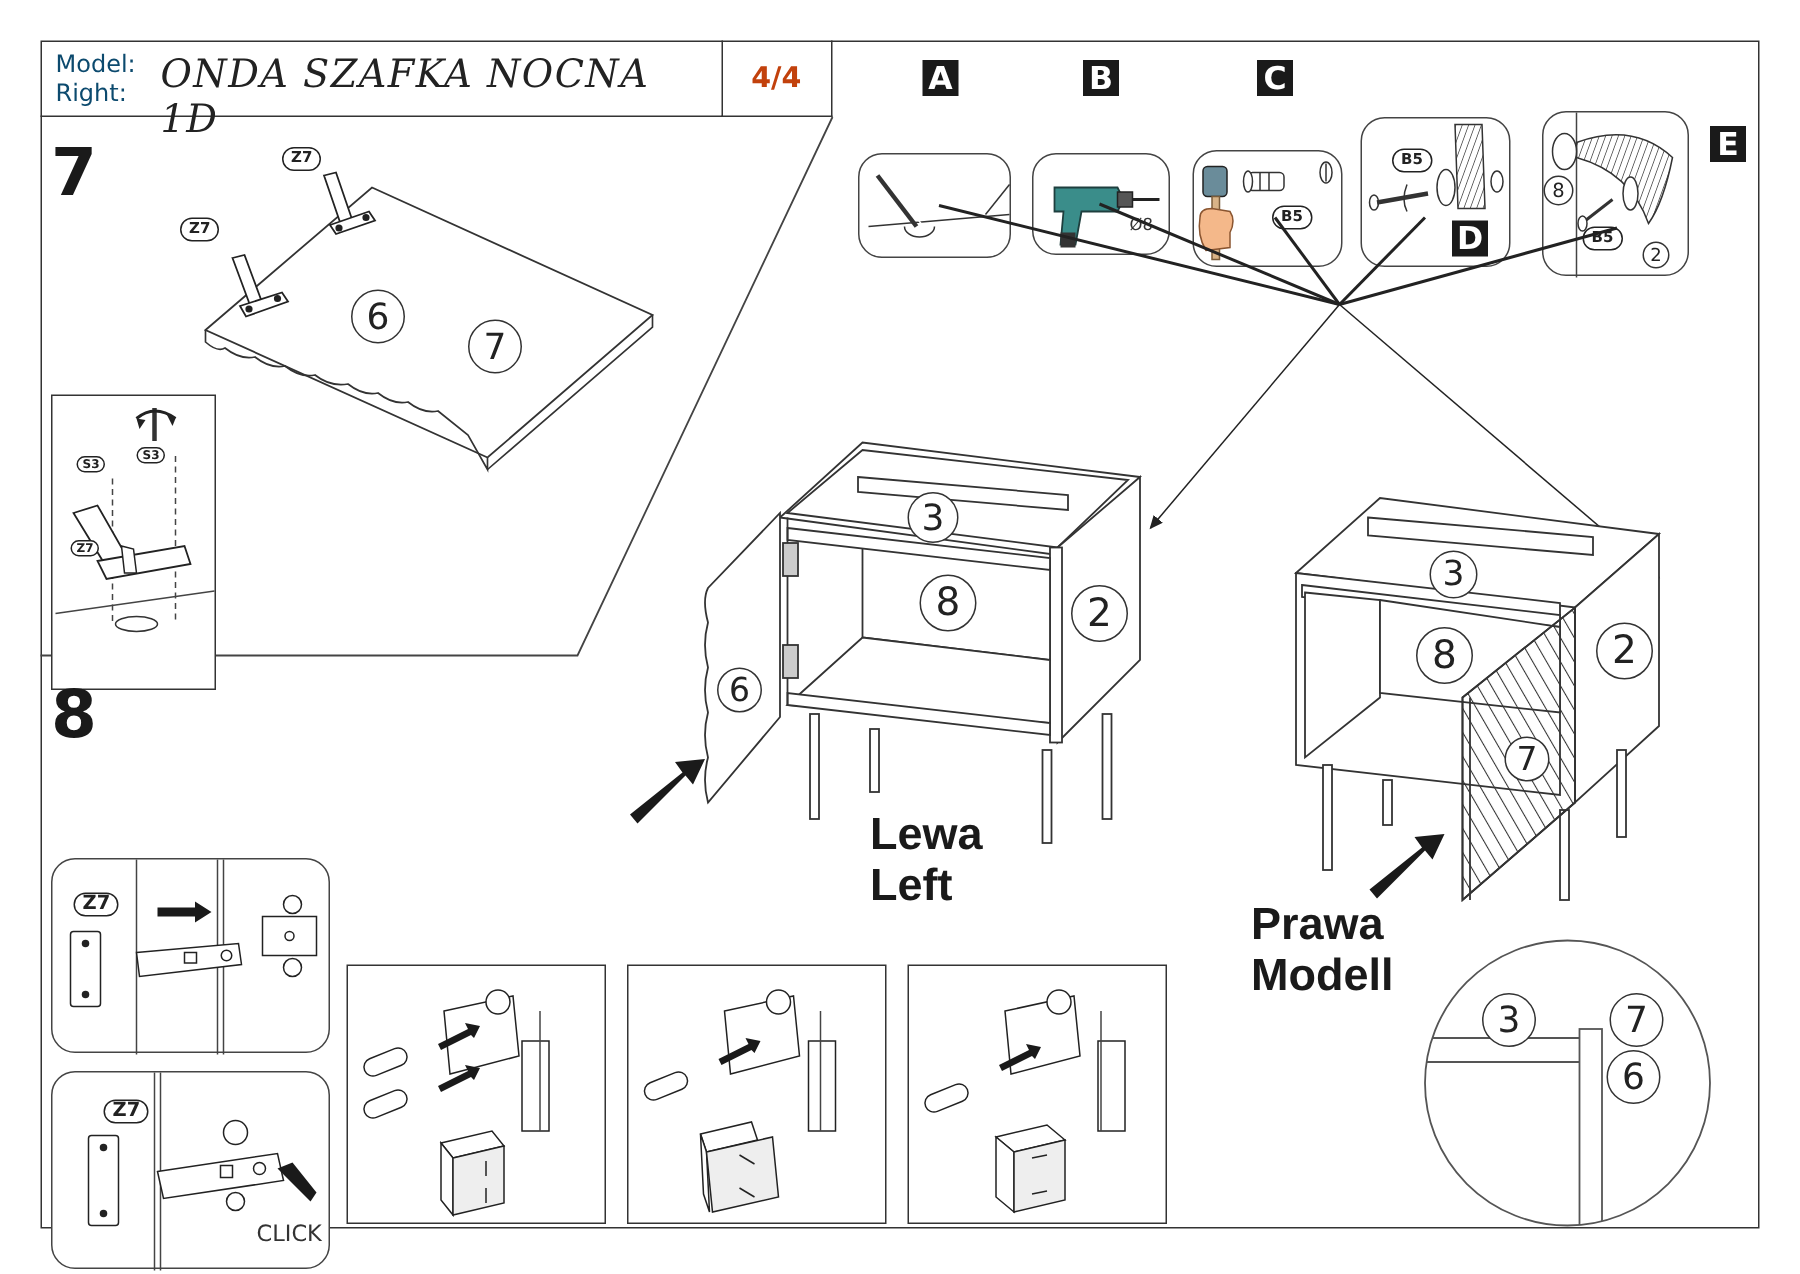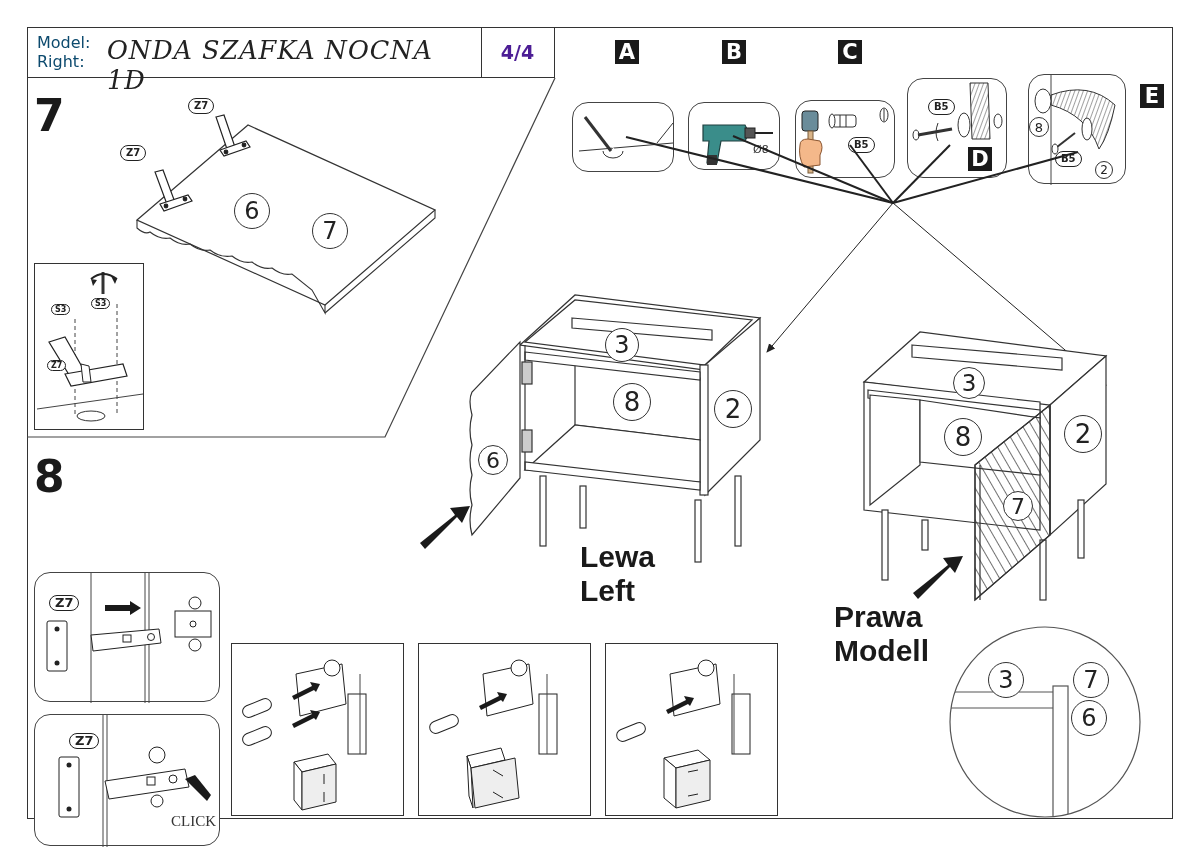--- a/index.html
+++ b/index.html
@@ -1,21 +1,21 @@
 <!DOCTYPE html>
 <html><head>
 <meta charset="utf-8">
 <style>
   html, body { margin: 0; padding: 0; background: #ffffff; }
   body { width: 1200px; height: 849px; position: relative; overflow: hidden; font-family: "Liberation Sans", sans-serif; }
   .page-frame { position: absolute; left: 27px; top: 27px; width: 1146px; height: 792px; border: 1.5px solid #333; box-sizing: border-box; }
   .title-box { position: absolute; left: 27px; top: 27px; width: 455px; height: 51px; border-right: 1.5px solid #333; border-bottom: 1.5px solid #333; box-sizing: border-box; }
   .model-labels { position: absolute; left: 10px; top: 6px; font-size: 16px; line-height: 19px; color: #0c4a6e; font-family: "DejaVu Sans", sans-serif; }
   .model-name { position: absolute; left: 80px; top: 8px; font-family: "DejaVu Serif", serif; font-style: italic; font-size: 26px; letter-spacing: 1px; color: #222; transform: scaleX(0.98); transform-origin: left; }
-  .page-num-box { position: absolute; left: 481px; top: 27px; width: 74px; height: 51px; border-bottom: 1.5px solid #333; border-right: 1.5px solid #333; box-sizing: border-box; display: flex; align-items: center; justify-content: center; font-weight: bold; font-size: 19px; color: #4c1d95; font-family: "DejaVu Sans", sans-serif; }
+  .page-num-box { position: absolute; left: 481px; top: 27px; width: 74px; height: 51px; border-bottom: 1.5px solid #333; border-right: 1.5px solid #333; box-sizing: border-box; display: flex; align-items: center; justify-content: center; font-weight: bold; font-size: 19px; color: #c2410c; font-family: "DejaVu Sans", sans-serif; }
   .step-num { position: absolute; font-weight: bold; font-size: 44px; color: #1a1a1a; font-family: "DejaVu Sans", sans-serif; line-height: 1; }
   .callout { position: absolute; border: 1.3px solid #333; border-radius: 50%; display: flex; align-items: center; justify-content: center; color: #222; background: transparent; font-family: "DejaVu Sans", sans-serif; box-sizing: border-box; }
   .tag { position: absolute; border: 1.3px solid #222; border-radius: 9px; font-size: 12px; font-weight: bold; padding: 0 5px; line-height: 14px; color: #222; font-family: "DejaVu Sans", sans-serif; background: #fff; }
   .letter { position: absolute; width: 24px; height: 24px; background: #1a1a1a; color: #fff; font-weight: bold; font-size: 21px; display: flex; align-items: center; justify-content: center; font-family: "DejaVu Sans", sans-serif; }
   .rbox { position: absolute; border: 1.3px solid #444; border-radius: 16px; background: #fff; box-sizing: border-box; margin-top: 32px; }
   .sqbox { position: absolute; border: 1.6px solid #333; background: #fff; box-sizing: border-box; }
   .big-label { position: absolute; font-weight: bold; font-size: 30px; line-height: 34px; color: #1a1a1a; font-family: "Liberation Sans", sans-serif; }
   svg { position: absolute; overflow: visible; }
   .click-label { position: absolute; font-size: 15px; color: #333; font-family: "DejaVu Sans", sans-serif; }
   .dia-label { position: absolute; font-size: 11px; color: #333; font-family: "DejaVu Sans", sans-serif; }
@@ -56,21 +56,21 @@
     <polygon points="220,150 246,141 250,147 224,156"></polygon>
     <circle cx="226" cy="152" r="1.8" fill="#222"></circle>
     <circle cx="244" cy="145" r="1.8" fill="#222"></circle>
   </g>
 </svg>
 <div class="tag" style="left:188px;top:98px;font-size:10px;">Z7</div>
 <div class="tag" style="left:120px;top:145px;font-size:10px;">Z7</div>
 <div class="callout" style="left:234px;top:193px;width:36px;height:36px;font-size:24px;">6</div>
 <div class="callout" style="left:312px;top:213px;width:36px;height:36px;font-size:24px;">7</div>
 
-<div class="sqbox" style="left:34px;top:263px;width:110px;height:167px;">
+<div class="sqbox" style="left:34px;top:263px;width:110px;height:197px;">
   <svg style="left:0;top:0;" width="110" height="167">
     <path d="M68,8 L68,30" stroke="#333" stroke-width="3"></path>
     <path d="M56,15 Q68,5 82,15" fill="none" stroke="#222" stroke-width="2"></path>
     <polygon points="82,15 76,12 80,20" fill="#222"></polygon>
     <polygon points="56,15 58,22 62,16" fill="#222"></polygon>
     <line x1="40" y1="55" x2="40" y2="150" stroke="#444" stroke-width="1" stroke-dasharray="4,3"></line>
     <line x1="82" y1="40" x2="82" y2="150" stroke="#444" stroke-width="1" stroke-dasharray="4,3"></line>
     <polygon points="14,78 30,73 50,108 36,114" fill="#fff" stroke="#222" stroke-width="1.2"></polygon>
     <polygon points="30,110 88,100 92,112 36,122" fill="#fff" stroke="#222" stroke-width="1.2"></polygon>
     <path d="M46,100 L54,102 L56,118 L48,118 Z" fill="#fff" stroke="#222"></path>
@@ -296,21 +296,21 @@
     <circle cx="34" cy="50" r="2.5" fill="#222"></circle>
     <circle cx="34" cy="94" r="2.5" fill="#222"></circle>
     <polygon points="70,66 150,54 154,72 74,84" fill="#fff" stroke="#222"></polygon>
     <circle cx="122" cy="40" r="8" fill="#fff" stroke="#222"></circle>
     <circle cx="122" cy="86" r="6" fill="#fff" stroke="#222"></circle>
     <rect x="112" y="62" width="8" height="8" fill="#fff" stroke="#222"></rect>
     <circle cx="138" cy="64" r="4" fill="#fff" stroke="#222"></circle>
     <polygon points="150,64 160,60 176,80 172,86 156,70" fill="#1a1a1a"></polygon>
   </svg>
   <div class="tag" style="left:34px;top:18px;font-size:13px;">Z7</div>
-  <div class="click-label" style="left:136px;top:98px;font-family:Liberation Serif, serif;">CLICK</div>
+  <div class="click-label" style="left:136px;top:98px;">CLICK</div>
 </div>
 
 <div class="sqbox" style="left:231px;top:643px;width:173px;height:173px;">
   <svg style="left:0;top:0;" width="173" height="173">
     <polygon points="64,30 110,20 114,60 68,72" fill="#fff" stroke="#222"></polygon>
     <circle cx="100" cy="24" r="8" fill="#fff" stroke="#222"></circle>
     <rect x="116" y="50" width="18" height="60" fill="#fff" stroke="#222"></rect>
     <line x1="128" y1="30" x2="128" y2="110" stroke="#444"></line>
     <rect x="10" y="58" width="30" height="12" rx="6" fill="#fff" stroke="#222" transform="rotate(-22 25 64)"></rect>
     <rect x="10" y="86" width="30" height="12" rx="6" fill="#fff" stroke="#222" transform="rotate(-22 25 92)"></rect>

